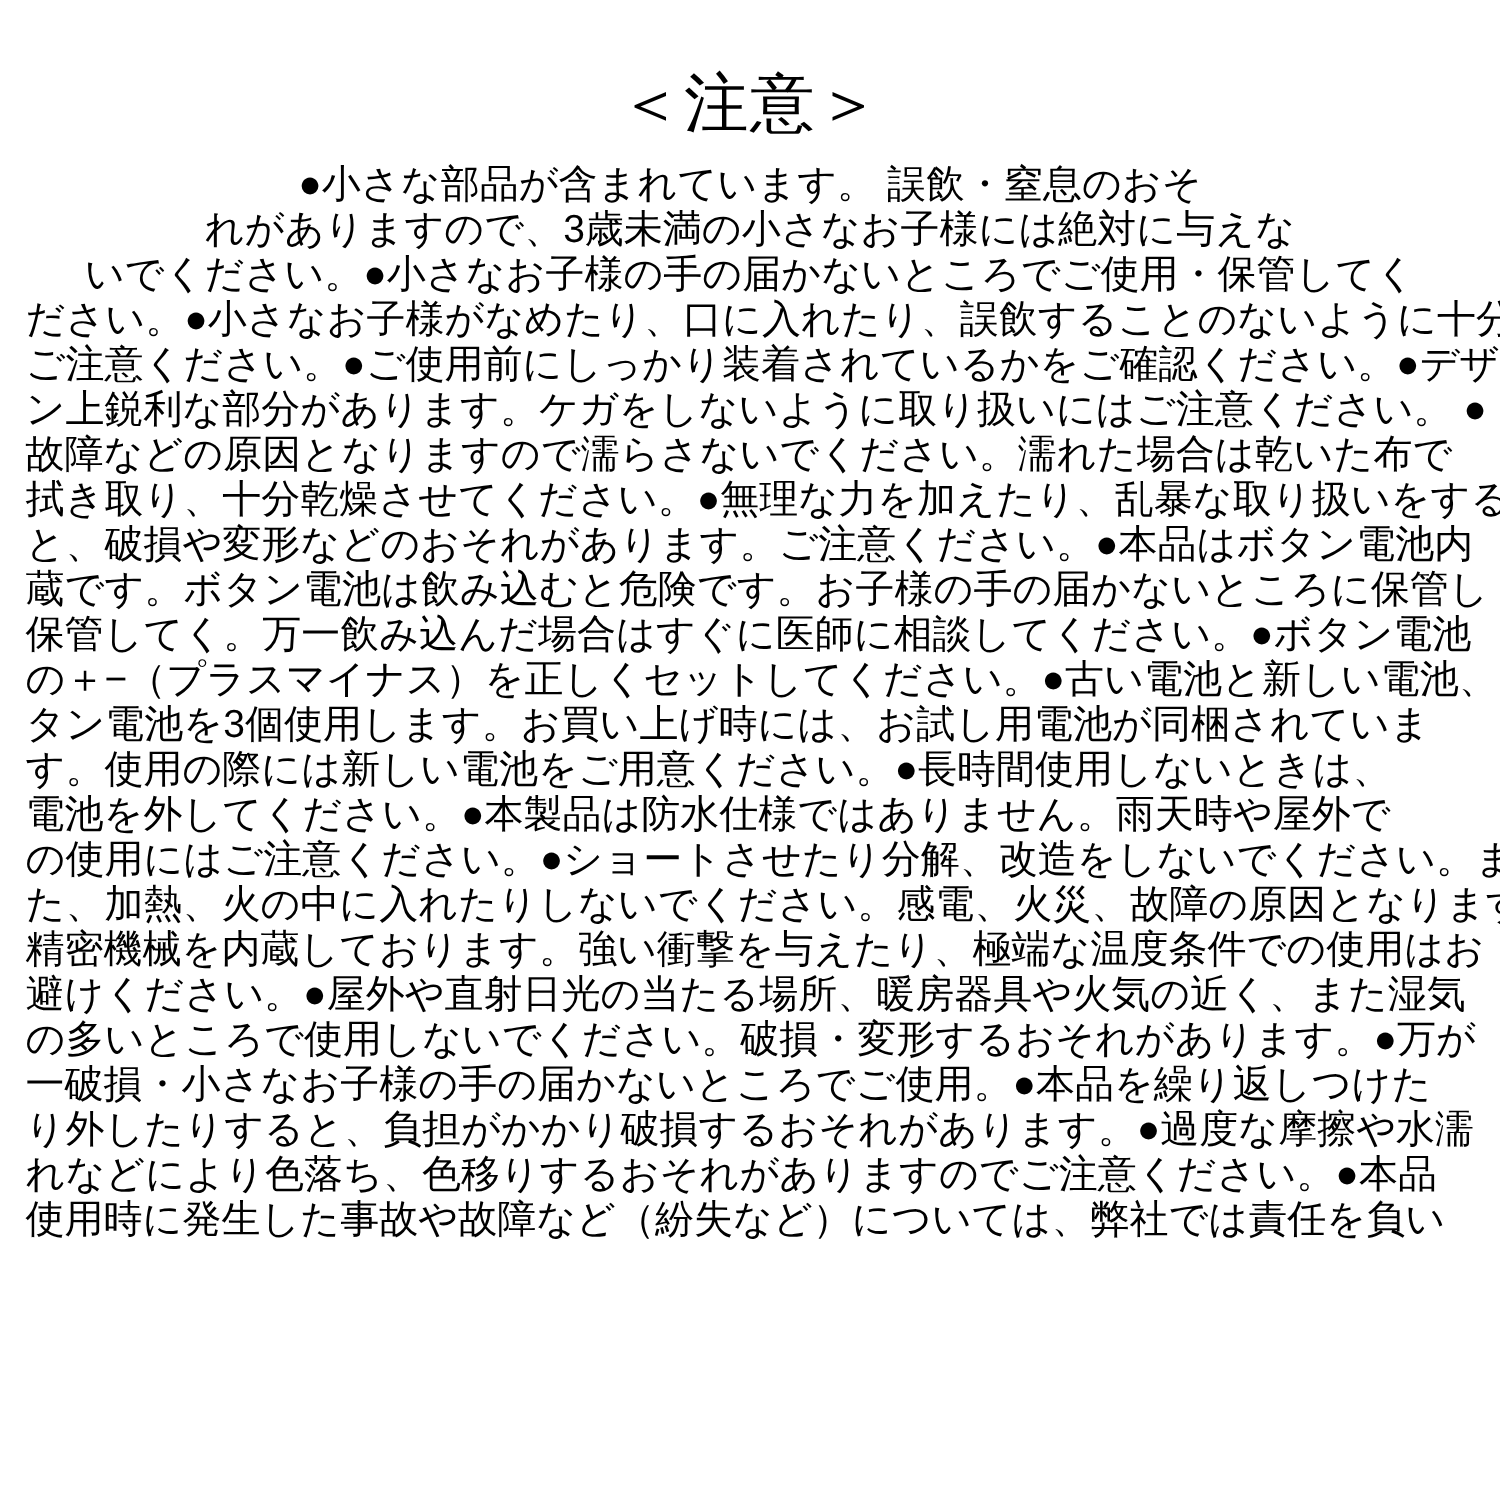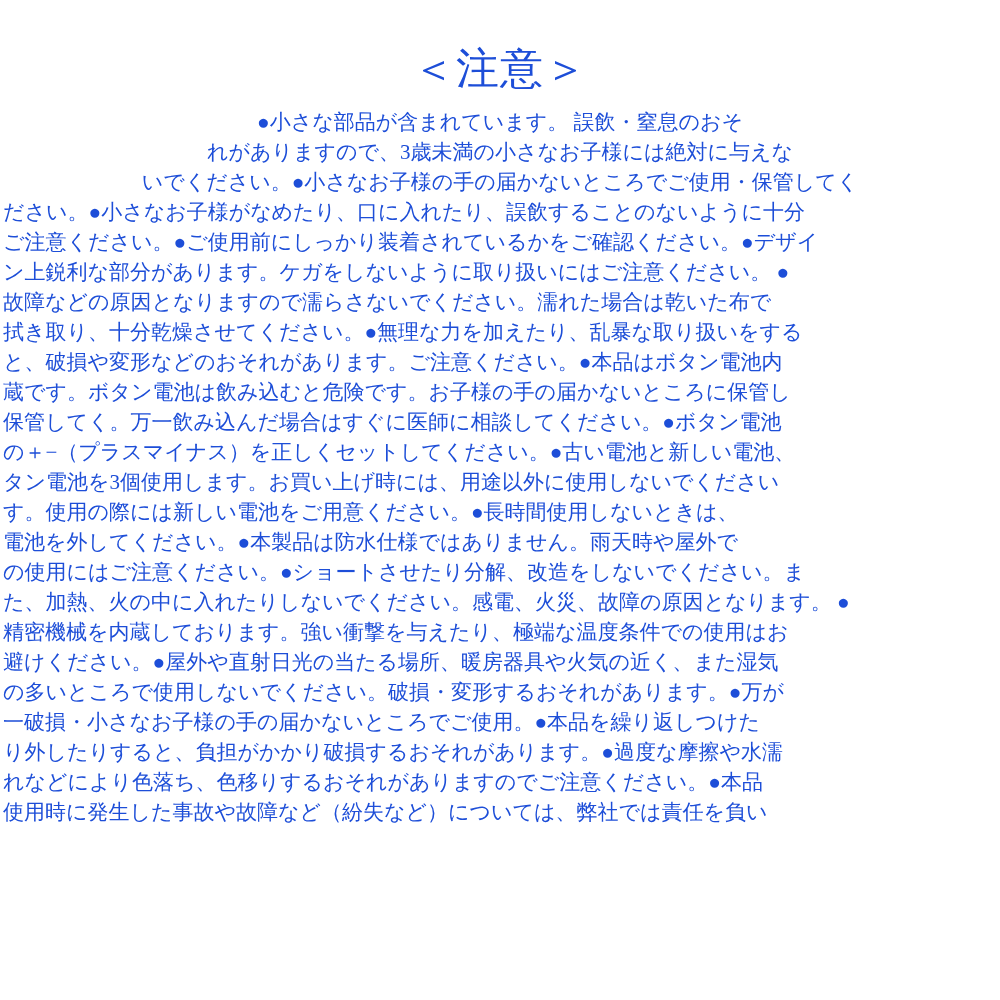--- a/index.html
+++ b/index.html
@@ -6,36 +6,36 @@
     margin: 0;
     padding: 0;
     background: #ffffff;
   }
   .page {
     position: relative;
     width: 1000px;
     height: 1000px;
     background: #ffffff;
     overflow: hidden;
-    font-family: Liberation Serif, serif;
-    color: #1d4ed8;
+    font-family: Liberation Sans, sans-serif;
+    color: #000000;
   }
   .notice-title {
     margin-top: 44px;
     text-align: center;
     font-size: 43px;
     line-height: 50px;
     font-weight: 500;
     letter-spacing: 1px;
     white-space: nowrap;
   }
   .notice-body {
     margin-top: 13px;
-    padding: 0 3px;
-    font-size: 21px;
+    padding: 0 17px;
+    font-size: 26px;
     line-height: 30px;
     font-weight: 500;
   }
   .notice-line {
     white-space: nowrap;
     text-align: left;
     height: 30px;
     overflow: visible;
   }
   .notice-line.center {
@@ -55,21 +55,21 @@
     <div class="notice-line center">いでください。●小さなお子様の手の届かないところでご使用・保管してく</div>
     <div class="notice-line">ださい。●小さなお子様がなめたり、口に入れたり、誤飲することのないように十分</div>
     <div class="notice-line">ご注意ください。●ご使用前にしっかり装着されているかをご確認ください。●デザイ</div>
     <div class="notice-line">ン上鋭利な部分があります。ケガをしないように取り扱いにはご注意ください。 ●</div>
     <div class="notice-line">故障などの原因となりますので濡らさないでください。濡れた場合は乾いた布で</div>
     <div class="notice-line">拭き取り、十分乾燥させてください。●無理な力を加えたり、乱暴な取り扱いをする</div>
     <div class="notice-line">と、破損や変形などのおそれがあります。ご注意ください。●本品はボタン電池内</div>
     <div class="notice-line">蔵です。ボタン電池は飲み込むと危険です。お子様の手の届かないところに保管し</div>
     <div class="notice-line">保管してく。万一飲み込んだ場合はすぐに医師に相談してください。●ボタン電池</div>
     <div class="notice-line">の＋−（プラスマイナス）を正しくセットしてください。●古い電池と新しい電池、</div>
-    <div class="notice-line">タン電池を3個使用します。お買い上げ時には、用途以外に使用しないでください</div>
+    <div class="notice-line">タン電池を3個使用します。お買い上げ時には、お試し用電池が同梱されていま</div>
     <div class="notice-line">す。使用の際には新しい電池をご用意ください。●長時間使用しないときは、</div>
     <div class="notice-line">電池を外してください。●本製品は防水仕様ではありません。雨天時や屋外で</div>
     <div class="notice-line">の使用にはご注意ください。●ショートさせたり分解、改造をしないでください。ま</div>
     <div class="notice-line">た、加熱、火の中に入れたりしないでください。感電、火災、故障の原因となります。 ●</div>
     <div class="notice-line">精密機械を内蔵しております。強い衝撃を与えたり、極端な温度条件での使用はお</div>
     <div class="notice-line">避けください。●屋外や直射日光の当たる場所、暖房器具や火気の近く、また湿気</div>
     <div class="notice-line">の多いところで使用しないでください。破損・変形するおそれがあります。●万が</div>
     <div class="notice-line">一破損・小さなお子様の手の届かないところでご使用。●本品を繰り返しつけた</div>
     <div class="notice-line">り外したりすると、負担がかかり破損するおそれがあります。●過度な摩擦や水濡</div>
     <div class="notice-line">れなどにより色落ち、色移りするおそれがありますのでご注意ください。●本品</div>

